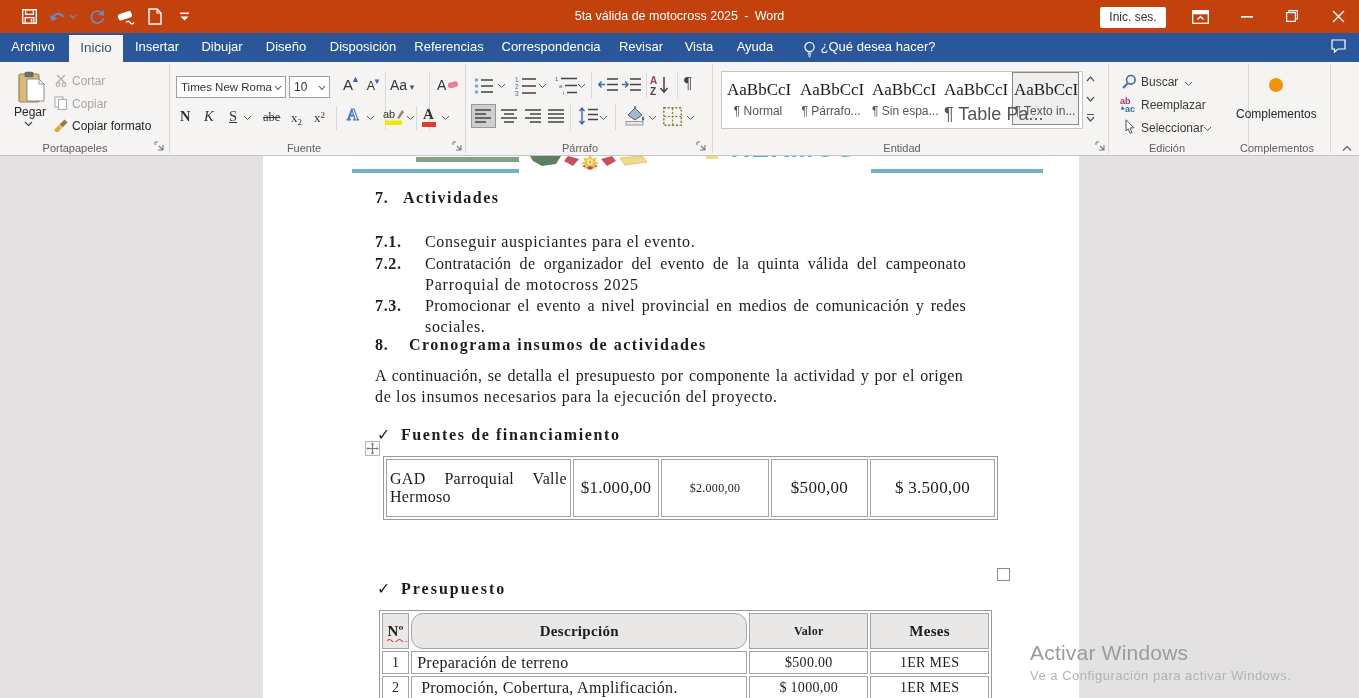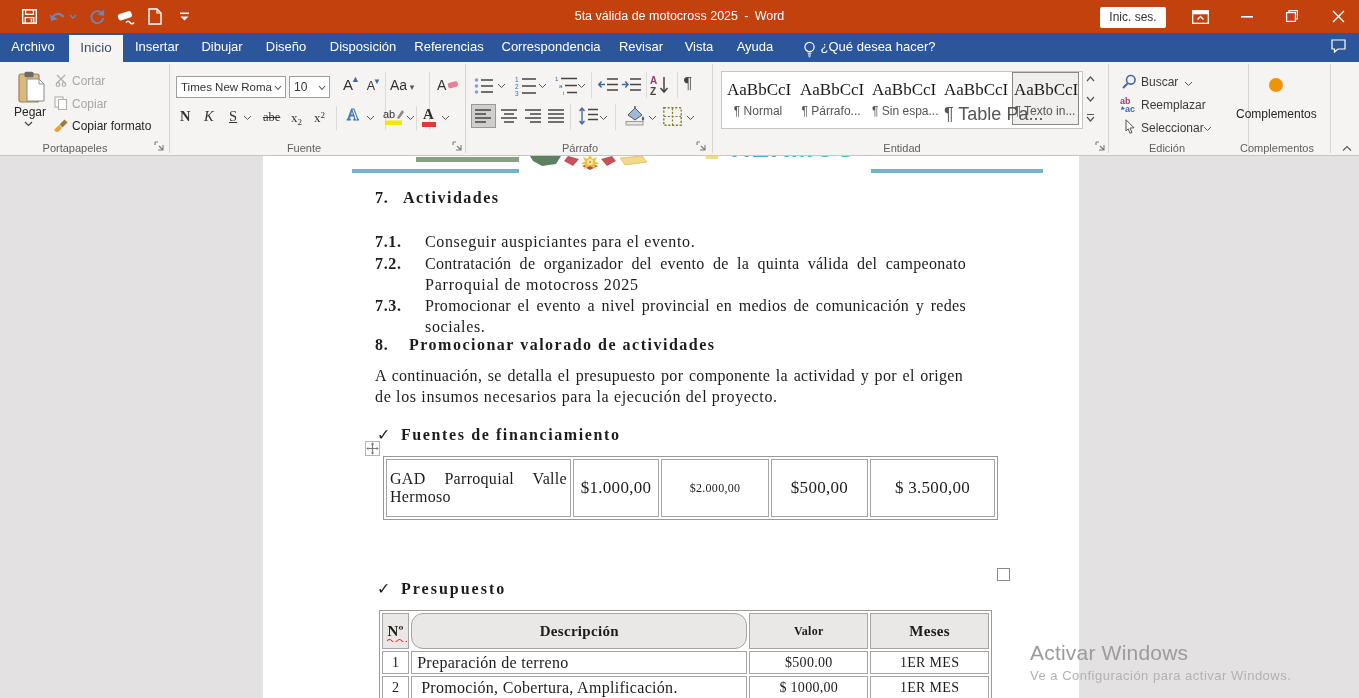--- a/index.html
+++ b/index.html
@@ -389,21 +389,21 @@
 
     <div class="dt b" style="left:375px; top:97px;">7.2.</div>
     <div class="dt jt" style="left:425px; top:97px; width:541px;">Contratación de organizador del evento de la quinta válida del campeonato</div>
     <div class="dt" style="left:425px; top:118px; letter-spacing:0.8px;">Parroquial de motocross 2025</div>
 
     <div class="dt b" style="left:375px; top:139px;">7.3.</div>
     <div class="dt jt" style="left:425px; top:139px; width:541px;">Promocionar el evento a nivel provincial en medios de comunicación y redes</div>
     <div class="dt" style="left:425px; top:160px;">sociales.</div>
 
     <div class="dt b" style="left:375px; top:178px;">8.</div>
-    <div class="dt b" style="left:409px; top:178px; letter-spacing:1.5px;">Promocionar valorado de actividades</div>
+    <div class="dt b" style="left:409px; top:178px; letter-spacing:1.5px;">Cronograma insumos de actividades</div>
 
     <div class="dt jt" style="left:375px; top:209px; width:588px;">A continuación, se detalla el presupuesto por componente la actividad y por el origen</div>
     <div class="dt" style="left:375px; top:230px;">de los insumos necesarios para la ejecución del proyecto.</div>
 
     <div class="dt" style="left:377px; top:268px;">✓</div>
     <div class="dt b" style="left:401px; top:268px; letter-spacing:1.6px;">Fuentes de financiamiento</div>
 
     <svg class="abs" style="left:365px; top:285px;" width="15" height="15" viewBox="0 0 15 15">
       <rect x="0.5" y="0.5" width="14" height="14" fill="#fdfdfd" stroke="#b8b6b4" stroke-width="1"></rect>
       <path d="M7.5 2 L7.5 13 M2 7.5 L13 7.5" stroke="#7a7a7a" stroke-width="1.2"></path>

